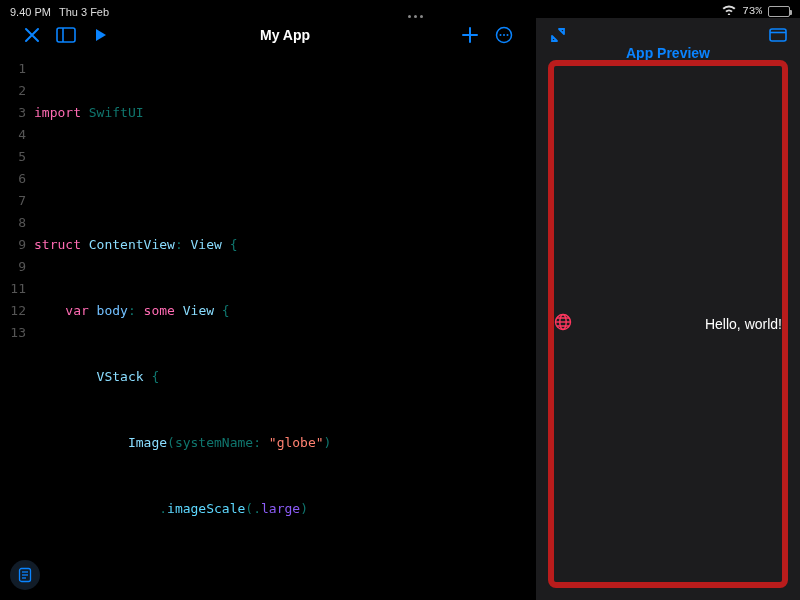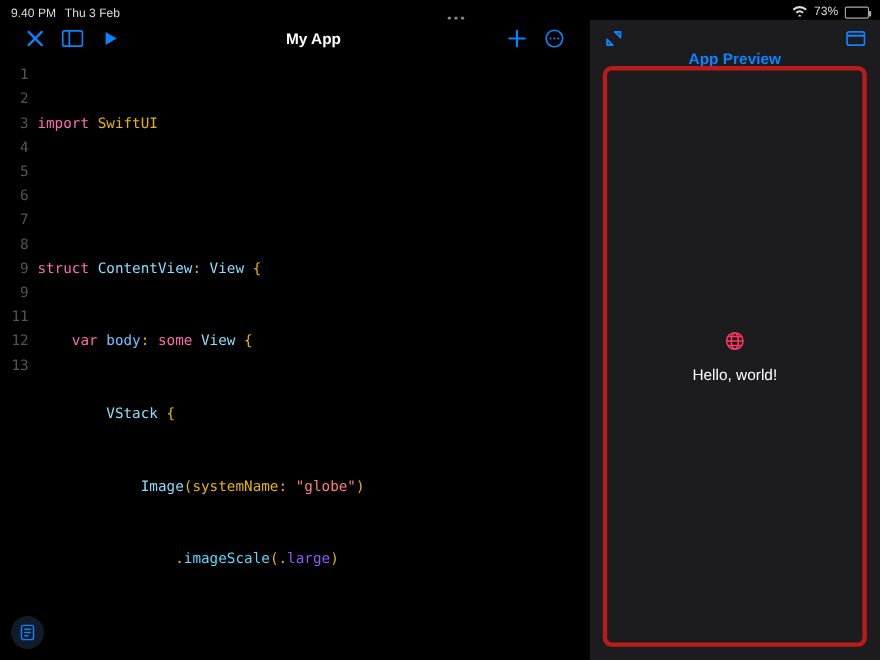--- a/index.html
+++ b/index.html
@@ -16,21 +16,21 @@
       height: 18px;
       display: flex;
       align-items: flex-end;
       font-size: 11px;
       padding: 0 10px;
       color: #ddd;
       background: #000;
     }
     .status-left { display: flex; gap: 8px; }
     .status-center { flex: 1; display: flex; justify-content: center; align-items: center; }
-    .status-right { display: flex; align-items: center; gap: 6px; }
+    .status-right { display: flex; align-items: center; gap: 6px; font-family: Liberation Mono, monospace; }
     .dots { display: flex; gap: 3px; }
     .dots span { width: 3px; height: 3px; background: #888; border-radius: 50%; }
 
     
     .split {
       display: flex;
       height: 582px;
       background: #000;
     }
     .left-pane { width: 536px; background: #000; position: relative; }
@@ -72,21 +72,21 @@
     .code { flex: 1; white-space: pre; color: #e6e6e6; }
     .code div { height: 22px; }
 
     
     .kw { color: #ff6bb3; }   
     .type { color: #8addff; }  
     .func { color: #5dd8ff; }  
     .prop { color: #72c0ff; }  
     .str { color: #ff8170; }   
     .enum { color: #8b5cf6; }  
-    .plain { color: #eab308; }
+    .plain { color: #0f766e; }
 
     
     .preview-header {
       height: 34px;
       display: flex;
       align-items: center;
       padding: 0 12px;
     }
     .pv-title {
       flex: 1;
@@ -94,26 +94,26 @@
       color: #0a84ff;
       font-size: 14px;
       font-weight: 600;
       margin-top: 36px;
     }
 
     
     .preview-frame {
       margin: 8px 12px 12px 12px;
       flex: 1;
-      border: 4px solid #b91c1c;
+      border: 6px solid #b91c1c;
       border-radius: 8px;
       display: flex;
-      flex-direction: column;
-      align-items: center;
-      justify-content: center;
+      flex-direction: row;
+      align-items: center;
+      justify-content: space-between;
       gap: 8px;
       background: #1c1c1e;
     }
     .globe-icon { color: #ff375f; font-size: 18px; }
     .preview-text { color: #fff; font-size: 14px; }
 
     
     .fab {
       position: absolute;
       left: 10px;

